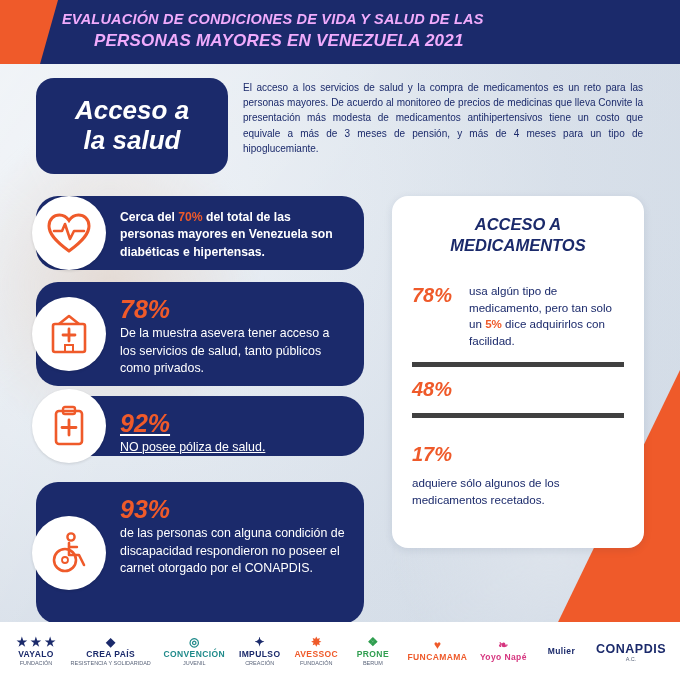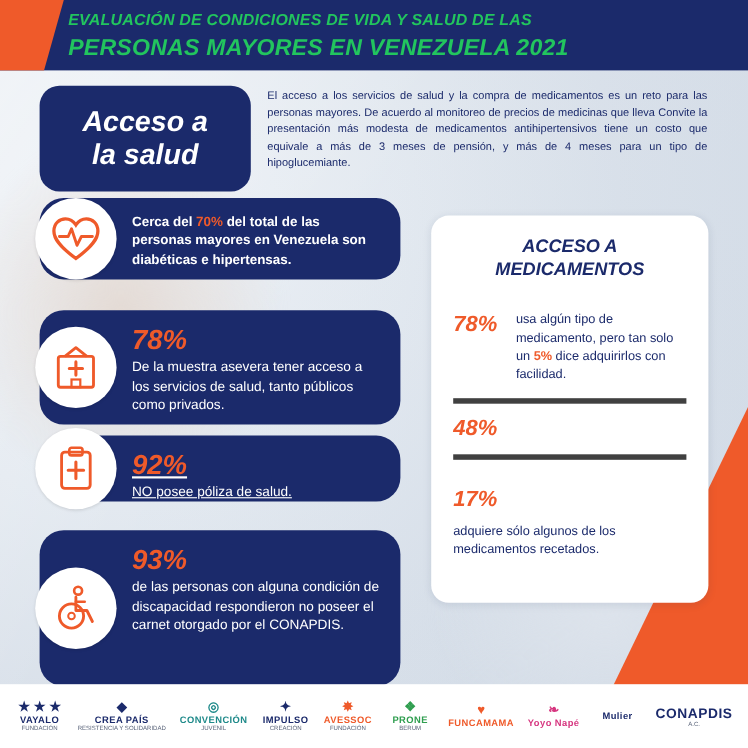--- a/index.html
+++ b/index.html
@@ -48,28 +48,28 @@
     background: #ef5a2a;
   }
   .header-accent-tri {
     position: absolute; left: 40px; top: 0;
     width: 0; height: 0;
     border-top: 64px solid #ef5a2a;
     border-right: 18px solid transparent;
   }
   .header-text {
     position: absolute; left: 62px; top: 11px; right: 10px;
-    color: #22c55e;
+    color: #f0abfc;
     font-style: italic;
     font-weight: bold;
     letter-spacing: 0.2px;
     line-height: 1.22;
   }
   .header-line1 { font-size: 14.5px; }
-  .header-line2 { font-size: 21px; margin-top: 2px; }
+  .header-line2 { font-size: 17px; margin-top: 2px; margin-left: 32px; }
 
   
   .wedge {
     position: absolute; right: 0; top: 370px;
     width: 0; height: 0;
     border-bottom: 310px solid #ef5a2a;
     border-left: 150px solid transparent;
     opacity: 1;
     z-index: 1;
   }
@@ -128,21 +128,21 @@
     color: #ef5a2a;
     font-weight: bold;
     font-style: italic;
     font-size: 25px;
     line-height: 1.05;
     display: block;
     margin-bottom: 3px;
   }
   .inline-orange { color: #ef5a2a; font-weight: bold; }
 
-  #stat1 { top: 180px; height: 74px; }
+  #stat1 { top: 196px; height: 74px; }
   #stat2 { top: 282px; height: 104px; }
   #stat3 { top: 396px; height: 60px; text-decoration: underline; }
   #stat4 { top: 482px; height: 142px; }
 
   #stat1 .body { padding-top: 13px; padding-bottom: 13px; font-weight: bold; font-size: 12.2px; }
 
   
   .card {
     position: absolute; left: 392px; top: 196px;
     width: 252px; height: 352px;

